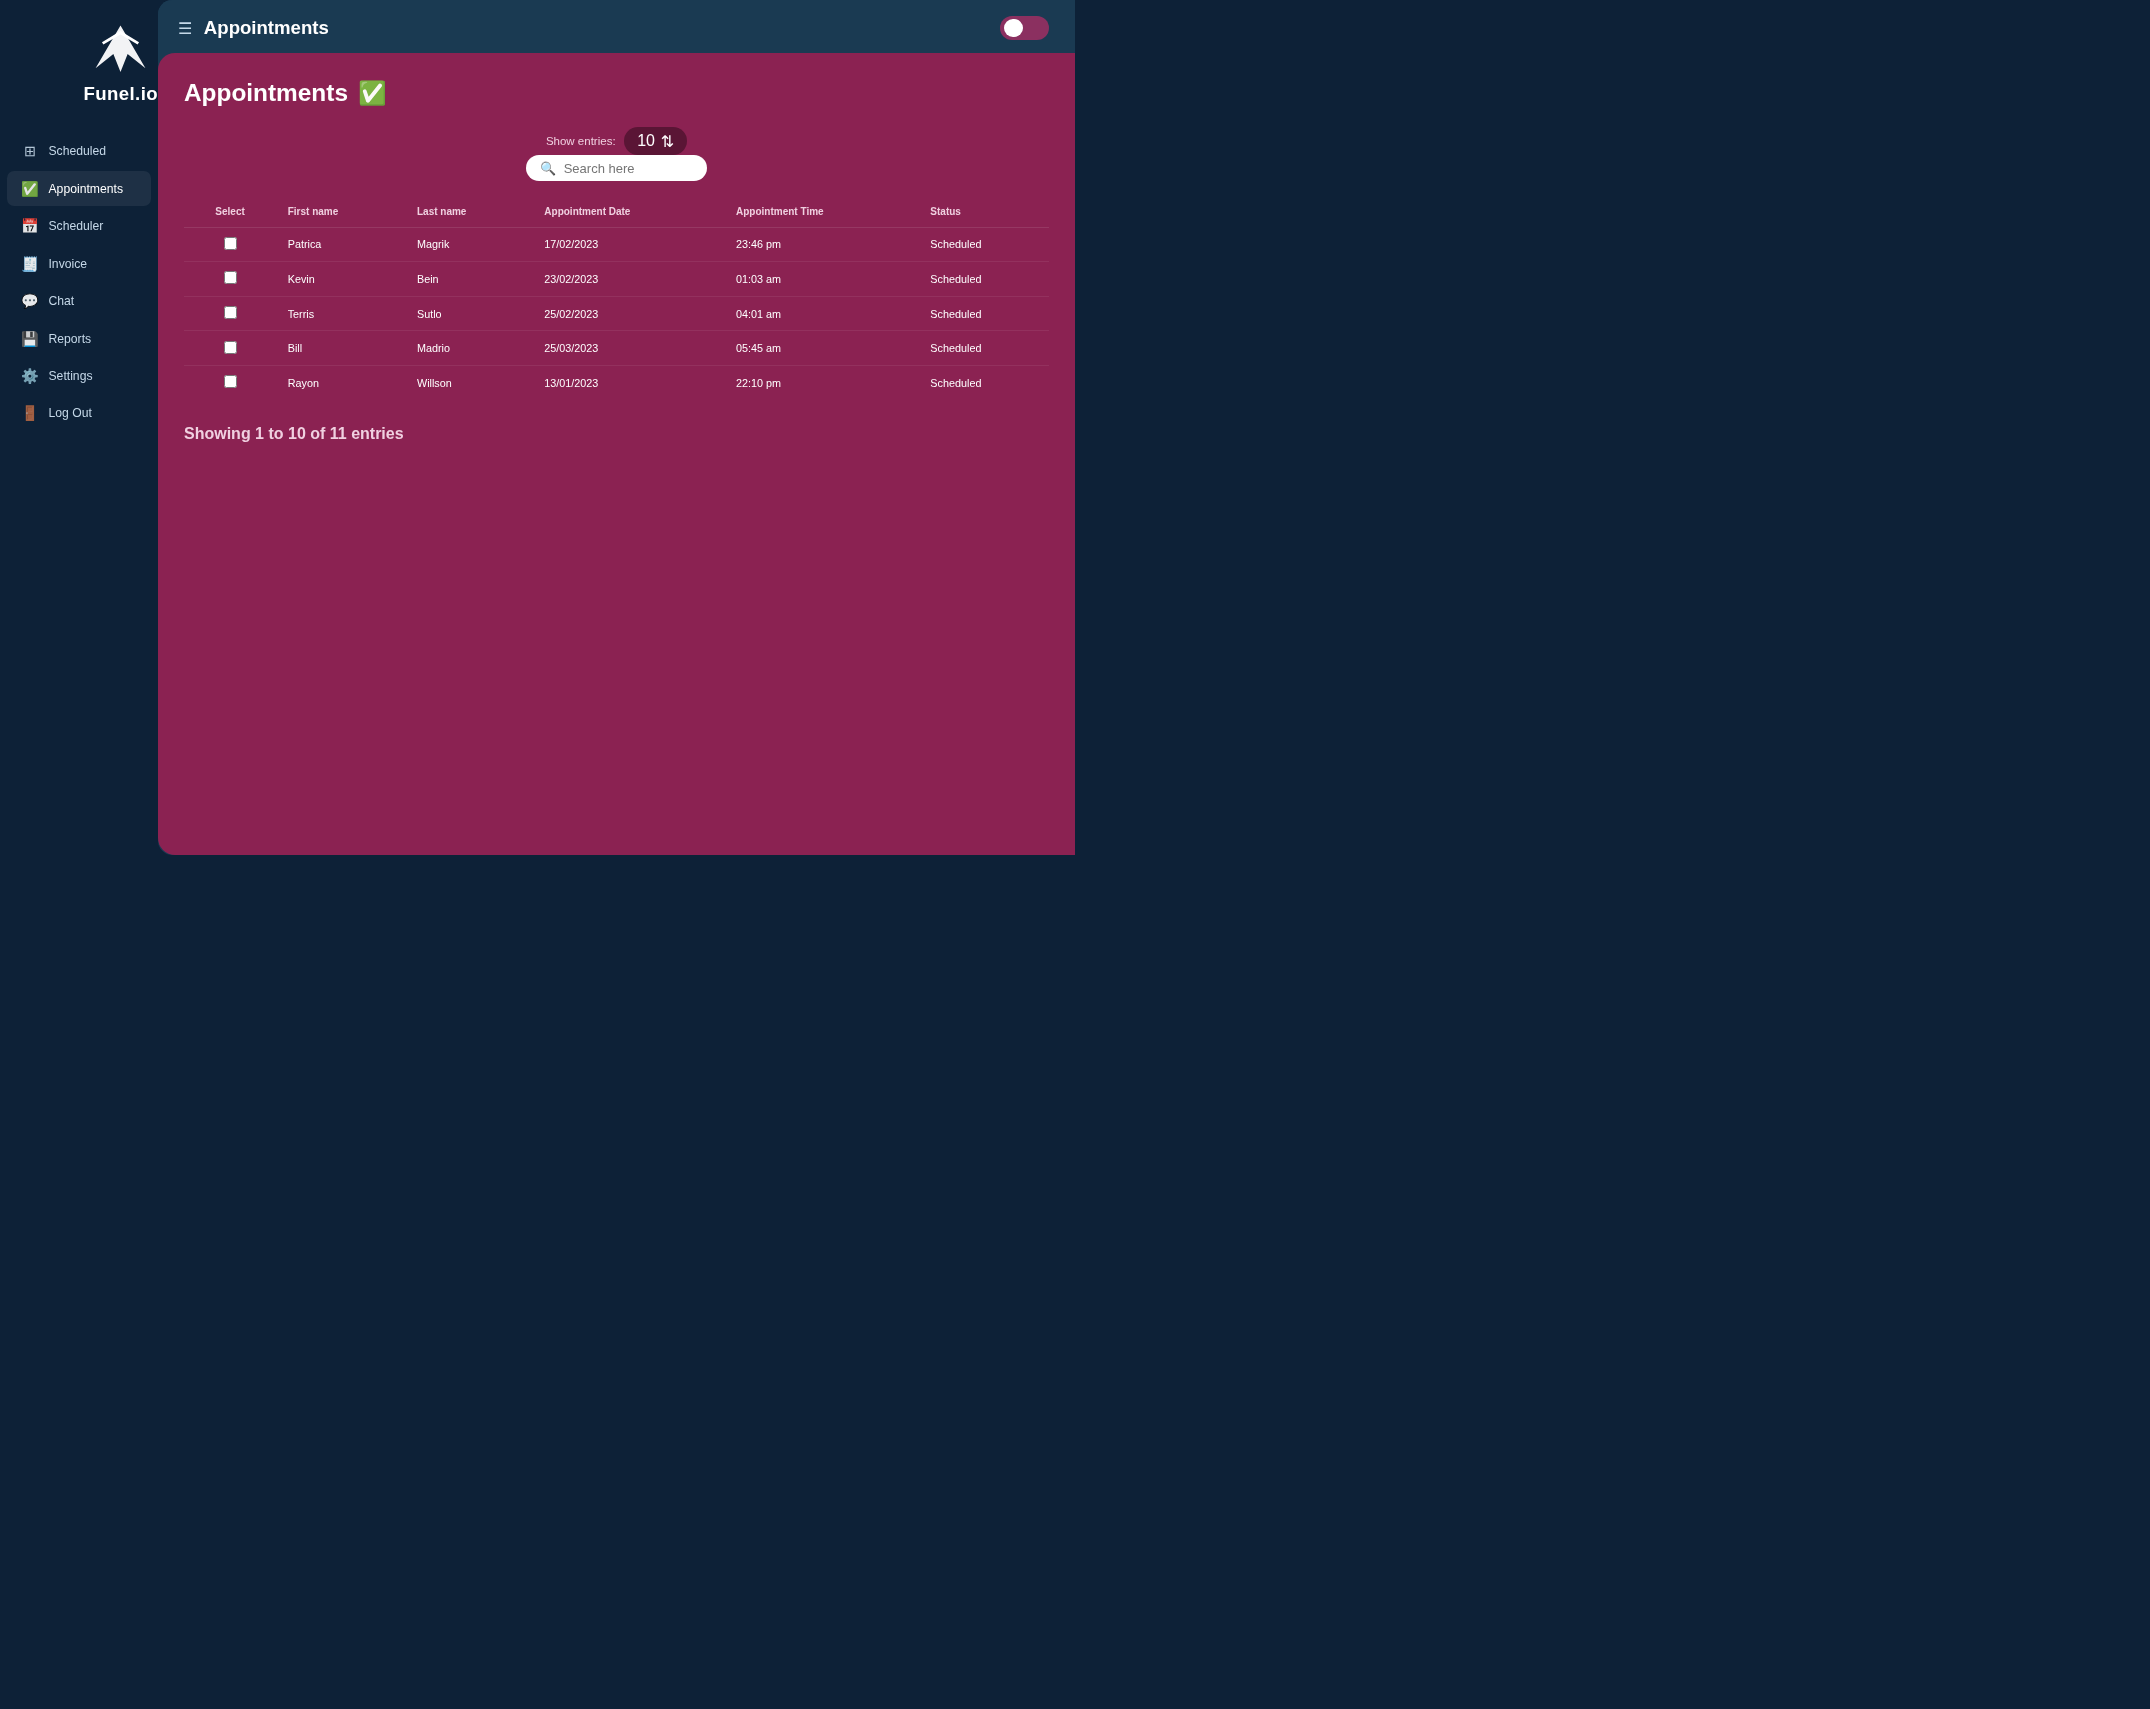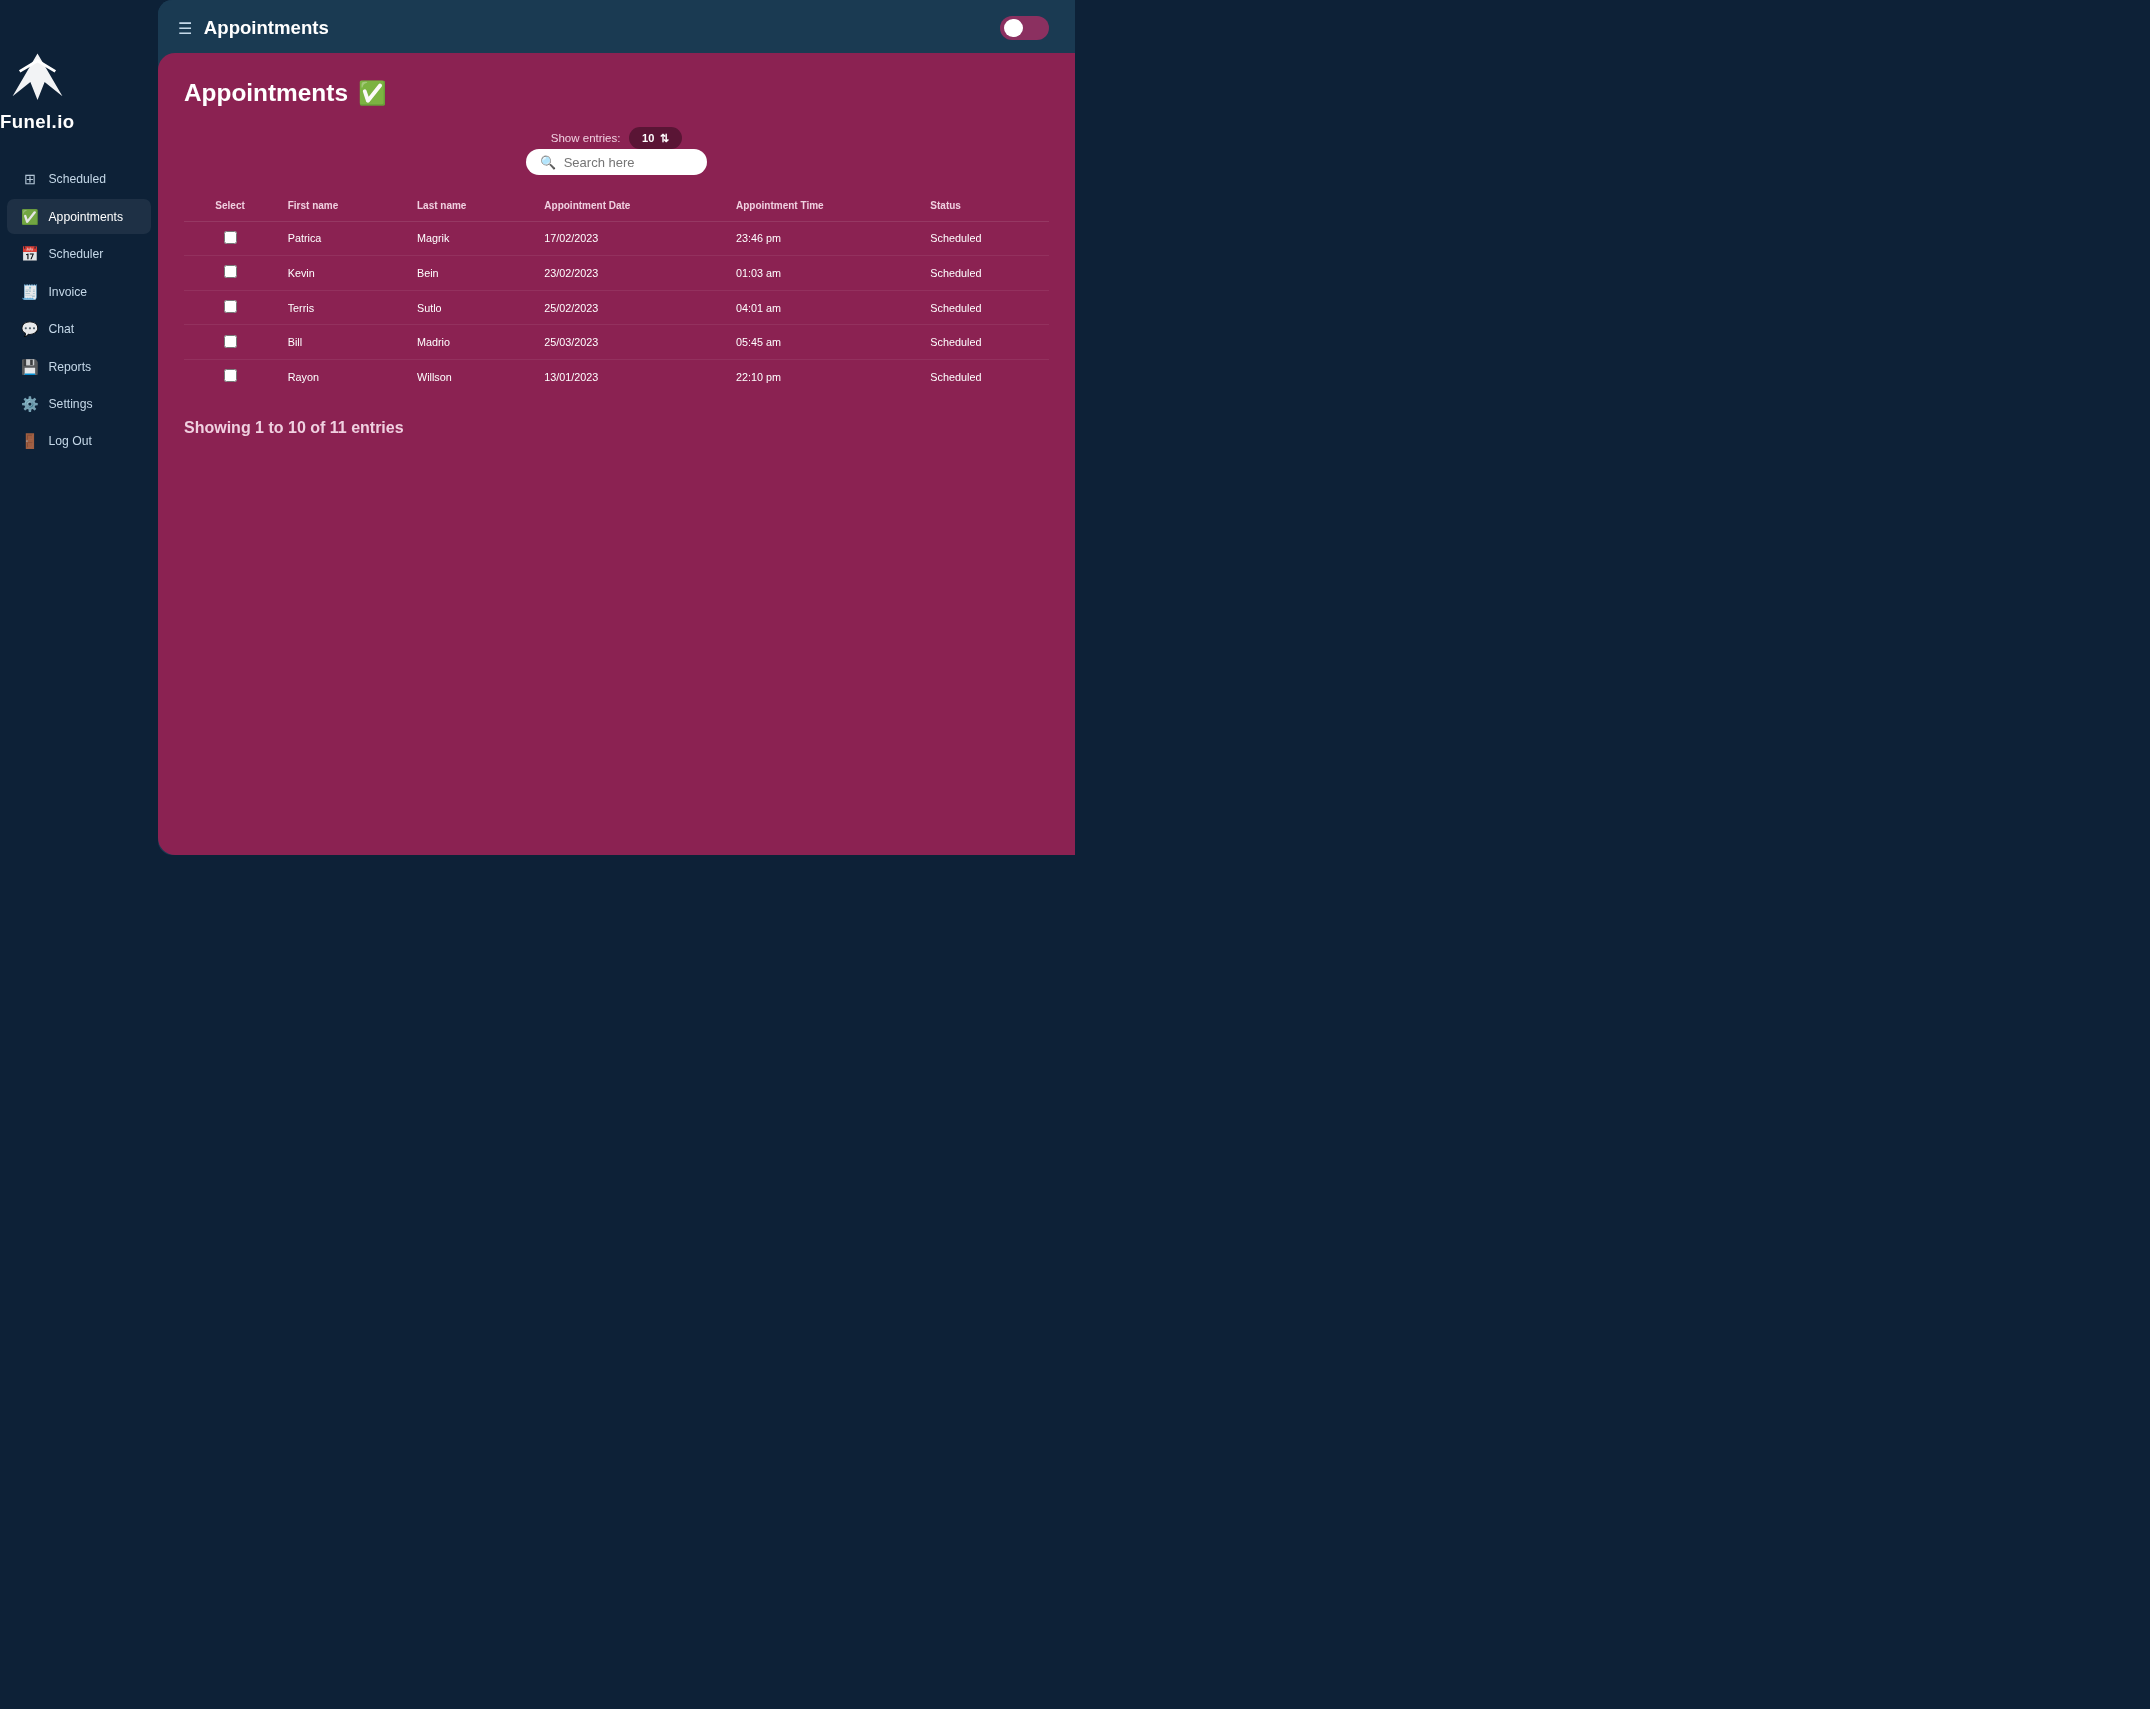--- a/index.html
+++ b/index.html
@@ -12,25 +12,24 @@
       display: flex;
     }
 
     
     .sidebar {
       width: 158px;
       min-width: 158px;
       background: #0d2137;
       display: flex;
       flex-direction: column;
-      align-items: flex-start;
+      align-items: flex-end;
       padding: 21.5px 0 14.3px 0;
       position: relative;
       z-index: 2;
-      margin-top: 28px;
     }
     .logo-area {
       display: flex;
       flex-direction: column;
       align-items: center;
       margin-bottom: 29px;
     }
     .logo-icon {
       width: 65px;
       height: 57px;
@@ -161,22 +160,22 @@
       align-items: center;
       gap: 8.6px;
       color: #f0d0e0;
       font-size: 11.5px;
     }
     .entries-badge {
       background: #5a1535;
       color: #fff;
       border-radius: 14.3px;
       padding: 4.3px 13px;
-      font-size: 11px;
-      font-weight: 700;
+      font-size: 16px;
+      font-weight: 400;
       display: flex;
       align-items: center;
       gap: 5.7px;
     }
     .search-box {
       background: #fff;
       border-radius: 21.5px;
       display: flex;
       align-items: center;
       padding: 5.7px 14.3px;

